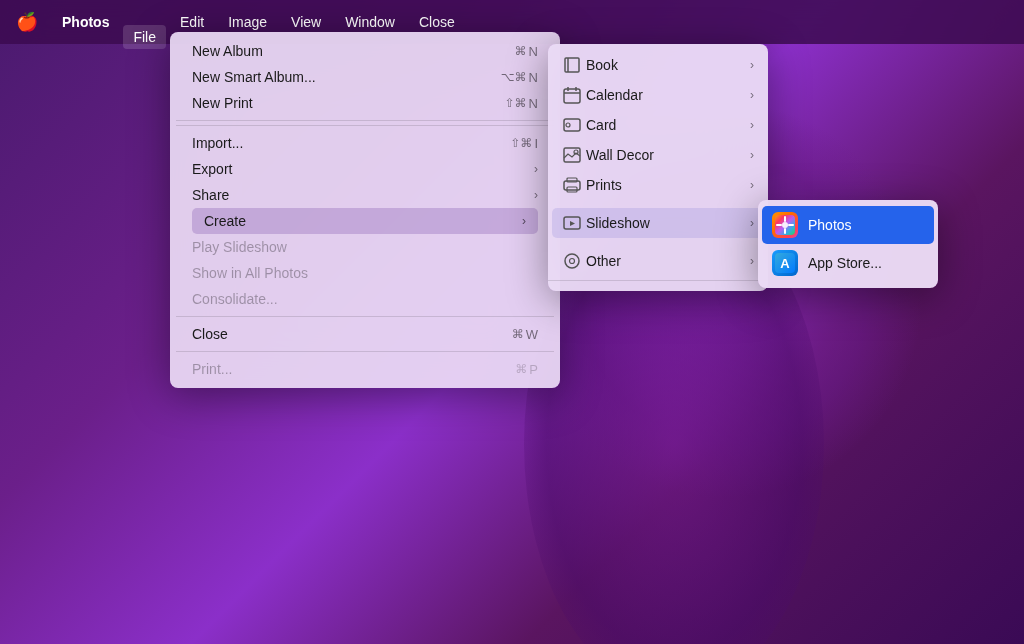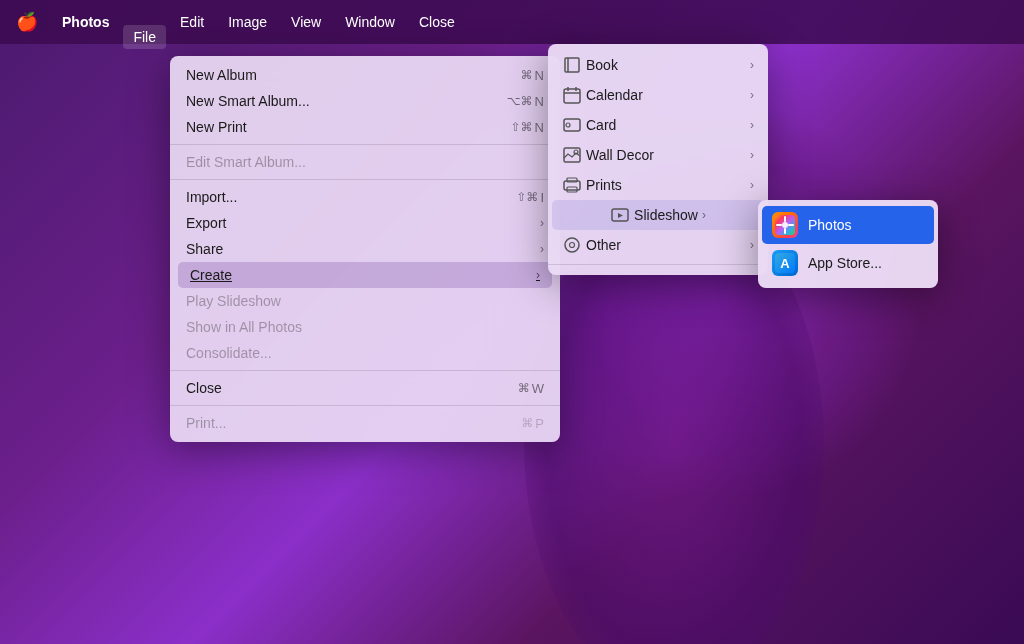--- a/index.html
+++ b/index.html
@@ -77,48 +77,47 @@
       margin-top: 29px;
     }
 
     .menubar-item.app-name {
       font-weight: 600;
     }
 
     
     .dropdown-menu {
       position: absolute;
-      top: 56px;
+      top: 32px;
       left: 170px;
       width: 390px;
       background: rgba(235, 220, 245, 0.92);
       backdrop-filter: blur(30px);
       border-radius: 8px;
-      padding: 6px 0;
+      padding: 6px 6px;
       box-shadow: 0 8px 40px rgba(0,0,0,0.4);
       z-index: 200;
     }
 
     .menu-item {
       display: flex;
       align-items: center;
       justify-content: space-between;
       padding: 5px 16px;
       font-size: 14px;
       color: #1a1a1a;
       cursor: default;
       min-height: 26px;
     }
 
     .menu-item.highlighted {
       background: rgba(140, 100, 180, 0.35);
       border-radius: 5px;
-      margin: 0 8px;
+      margin: 0 16px;
       padding: 5px 12px;
-      text-decoration: underline;
     }
 
     .menu-item.disabled {
       color: rgba(0,0,0,0.3);
     }
 
     .menu-item-shortcut {
       color: rgba(0,0,0,0.5);
       font-size: 13px;
       display: flex;
@@ -163,23 +162,22 @@
       padding: 5px 14px;
       font-size: 14px;
       color: #1a1a1a;
       cursor: default;
       min-height: 30px;
     }
 
     .submenu-item.highlighted {
       background: rgba(90, 90, 200, 0.15);
       border-radius: 5px;
-      margin: 0 4px;
+      margin: 8px 4px;
       padding: 2px 10px;
-      justify-content: center;
     }
 
     .submenu-item-left {
       display: flex;
       align-items: center;
       gap: 4px;
     }
 
     .submenu-icon {
       width: 20px;
@@ -282,23 +280,20 @@
   <div class="menu-item">
     <span>New Print</span>
     <span class="menu-item-shortcut">
       <span class="sym">⇧⌘</span>
         <span>N</span>
     </span>
   </div>
 
   <div class="menu-separator"></div>
 
-  <div class="menu-item disabled">
-    <span>Edit Smart Album...</span>
-  </div>
 
   <div class="menu-separator"></div>
 
   <div class="menu-item">
     <span>Import...</span>
     <span class="menu-item-shortcut">
       <span class="sym">⇧⌘</span>
         <span>I</span>
     </span>
   </div>

